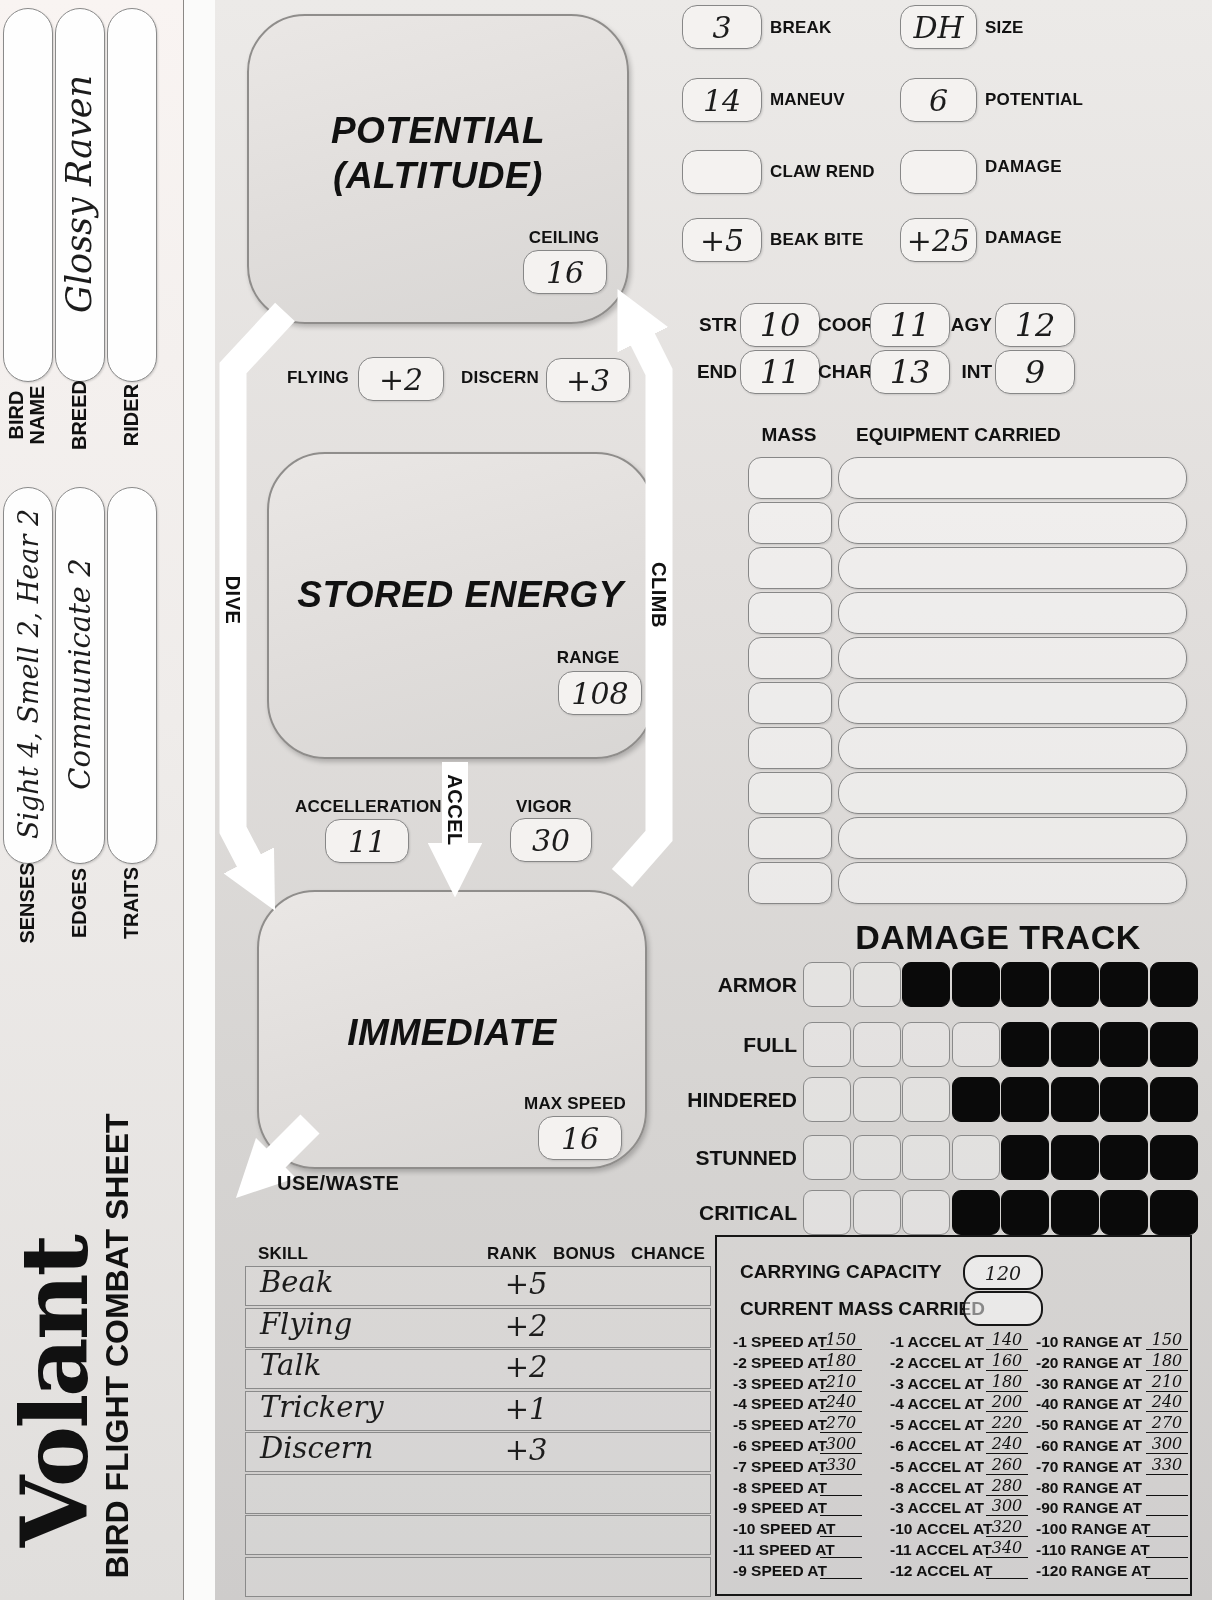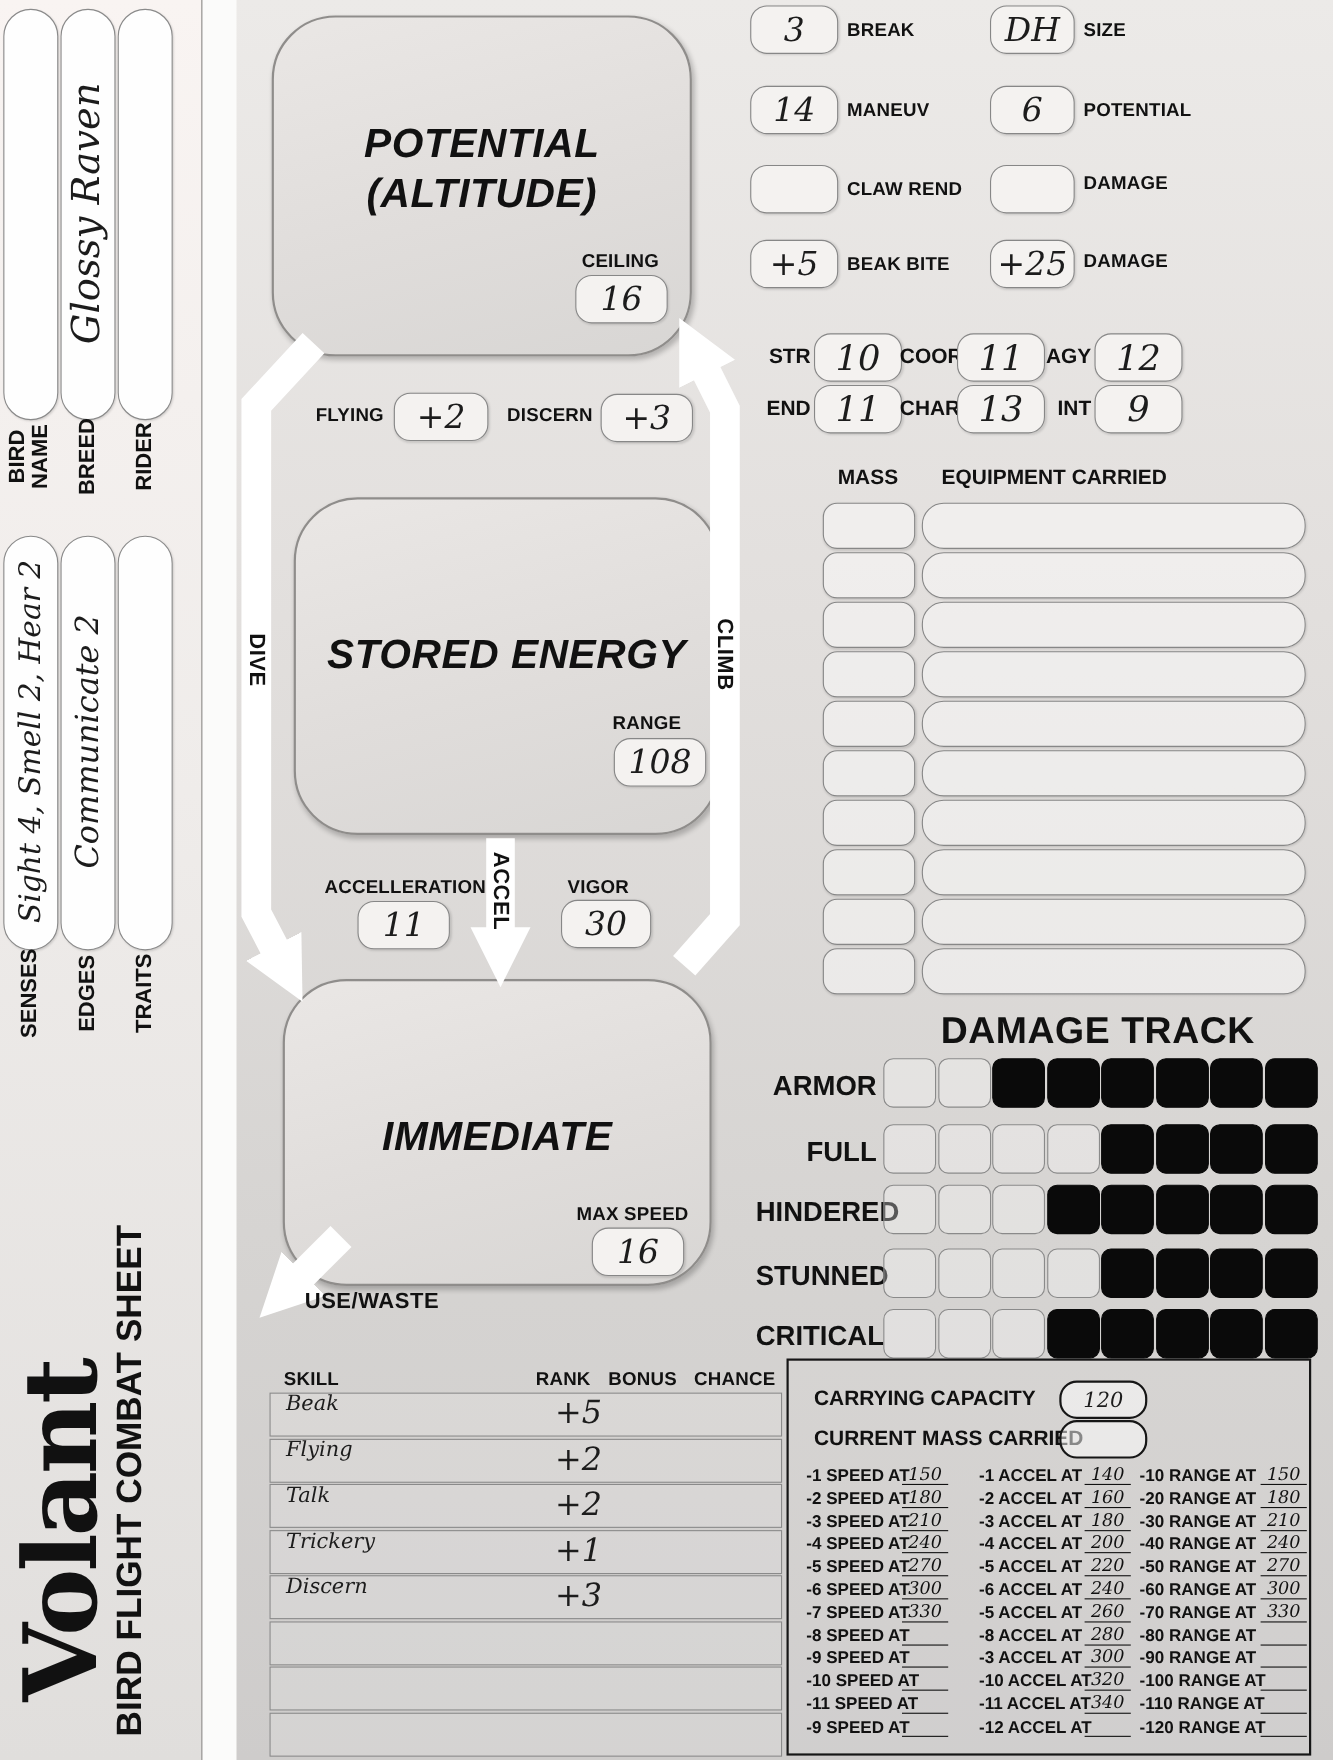--- a/index.html
+++ b/index.html
@@ -30,28 +30,28 @@
   
   .pill{position:absolute;background:#f4f2f0;border:1.7px solid #878787;border-radius:15px;
     display:flex;align-items:center;justify-content:center;box-shadow:1px 1px 2px rgba(0,0,0,.12);}
   .pv{font-family:"DejaVu Serif",serif;font-style:italic;font-size:30px;color:#1c1c1c;}
   .flabel{position:absolute;font-weight:800;font-size:17px;letter-spacing:.2px;}
   .alabel{position:absolute;font-weight:800;font-size:19px;}
   
   .mass-pill{left:748px;width:82px;height:40px;border-radius:13px;background:rgba(255,255,255,.45);}
   .equip-pill{left:838px;width:347px;height:40px;border-radius:20px;background:rgba(255,255,255,.45);}
   
-  .dmg-label{position:absolute;width:110px;text-align:right;font-weight:800;font-size:25px;}
+  .dmg-label{position:absolute;width:110px;text-align:right;font-weight:800;font-size:21px;}
   .dmg-box{position:absolute;width:46px;height:43px;border-radius:9px;border:1.4px solid #8a8a8a;
     background:rgba(255,255,255,.3);}
   .dmg-box.filled{background:#0a0a0a;border-color:#0a0a0a;}
   
   .skill-row{position:absolute;left:245px;width:464px;height:38px;border:1.2px solid #8a8a8a;
     background:rgba(255,255,255,.14);}
-  .skill-name{position:absolute;left:14px;top:-2px;font-size:19px;text-align:right;}
+  .skill-name{position:absolute;left:14px;top:-2px;font-size:29px;text-align:right;}
   .skill-rank{position:absolute;left:235px;width:90px;text-align:center;top:0;font-size:29px;}
   
   .encbox{position:absolute;left:715px;top:1235px;width:473px;height:357px;
     border:2.6px solid #161616;background:rgba(255,255,255,.06);}
   .enc-lbl{position:absolute;font-weight:800;font-size:19px;}
   .enc-pill{position:absolute;width:76px;height:31px;border:2.2px solid #161616;border-radius:16px;
     background:rgba(255,255,255,.5);display:flex;align-items:center;justify-content:center;}
   .enc-row span{position:absolute;font-size:15.5px;font-weight:800;white-space:nowrap;}
   .enc-val{position:absolute;width:42px;border-bottom:1.6px solid #111;text-align:center;
     font-family:"DejaVu Serif",serif;font-style:italic;font-weight:400!important;

